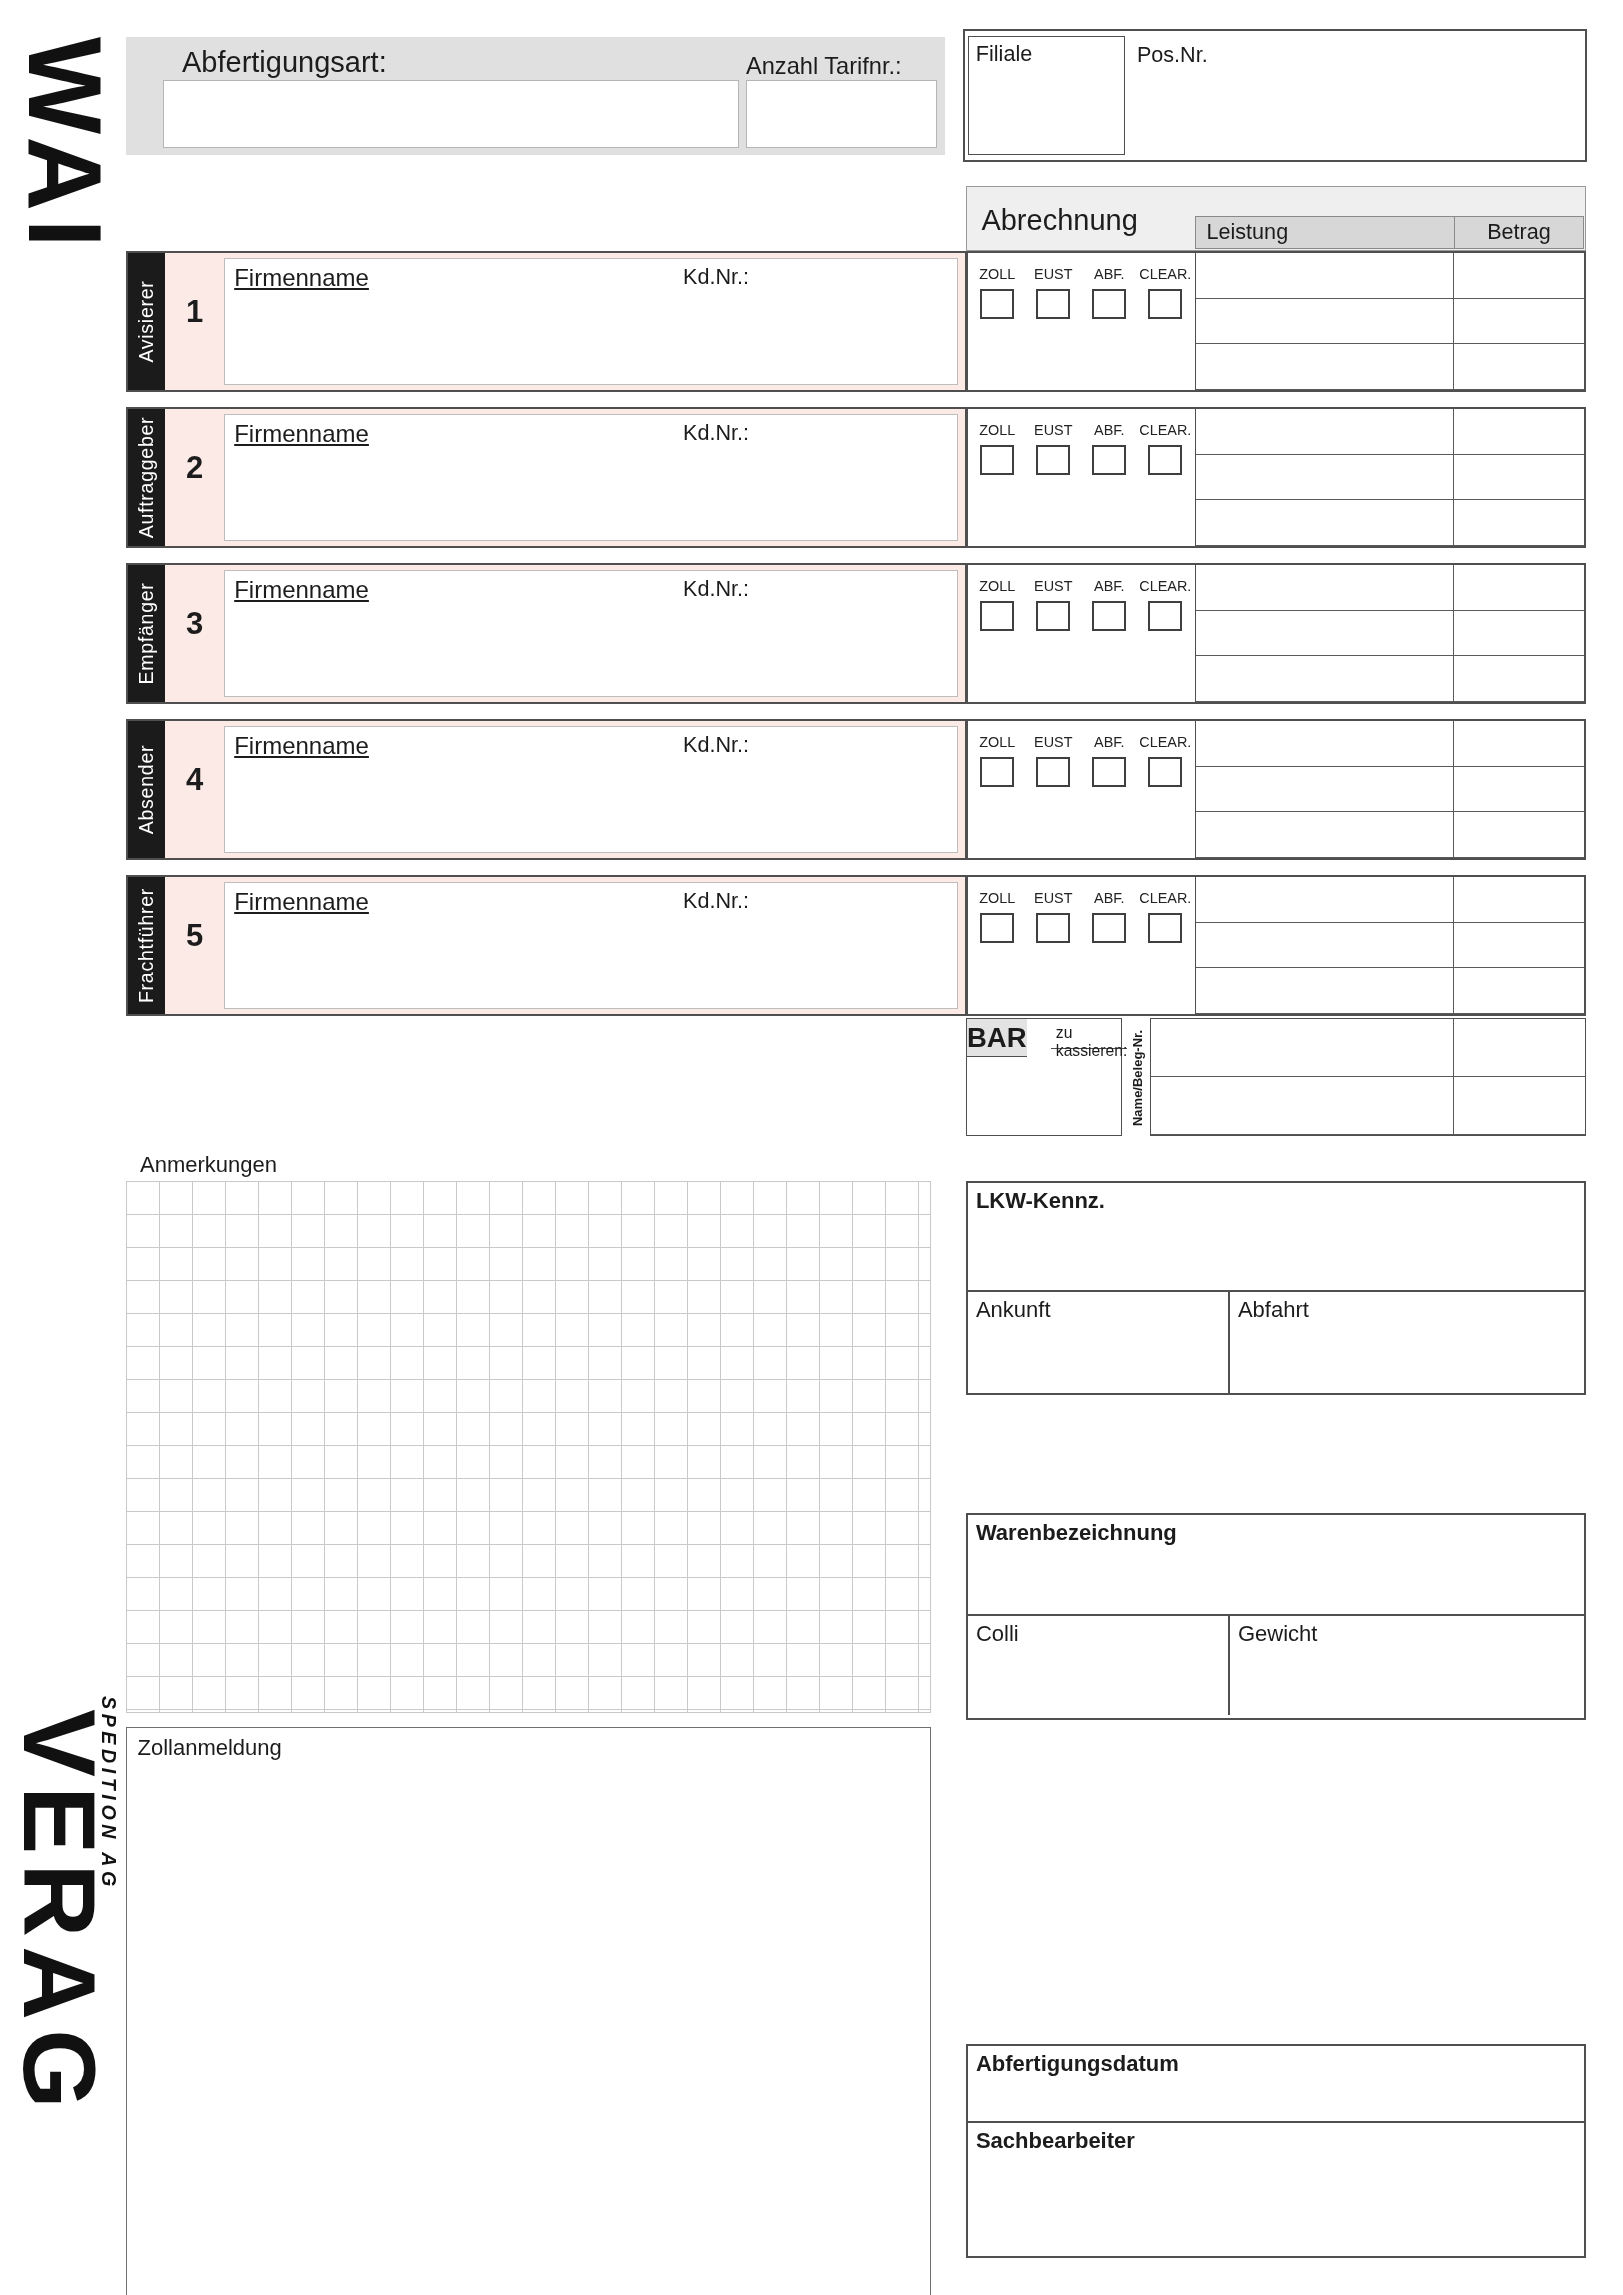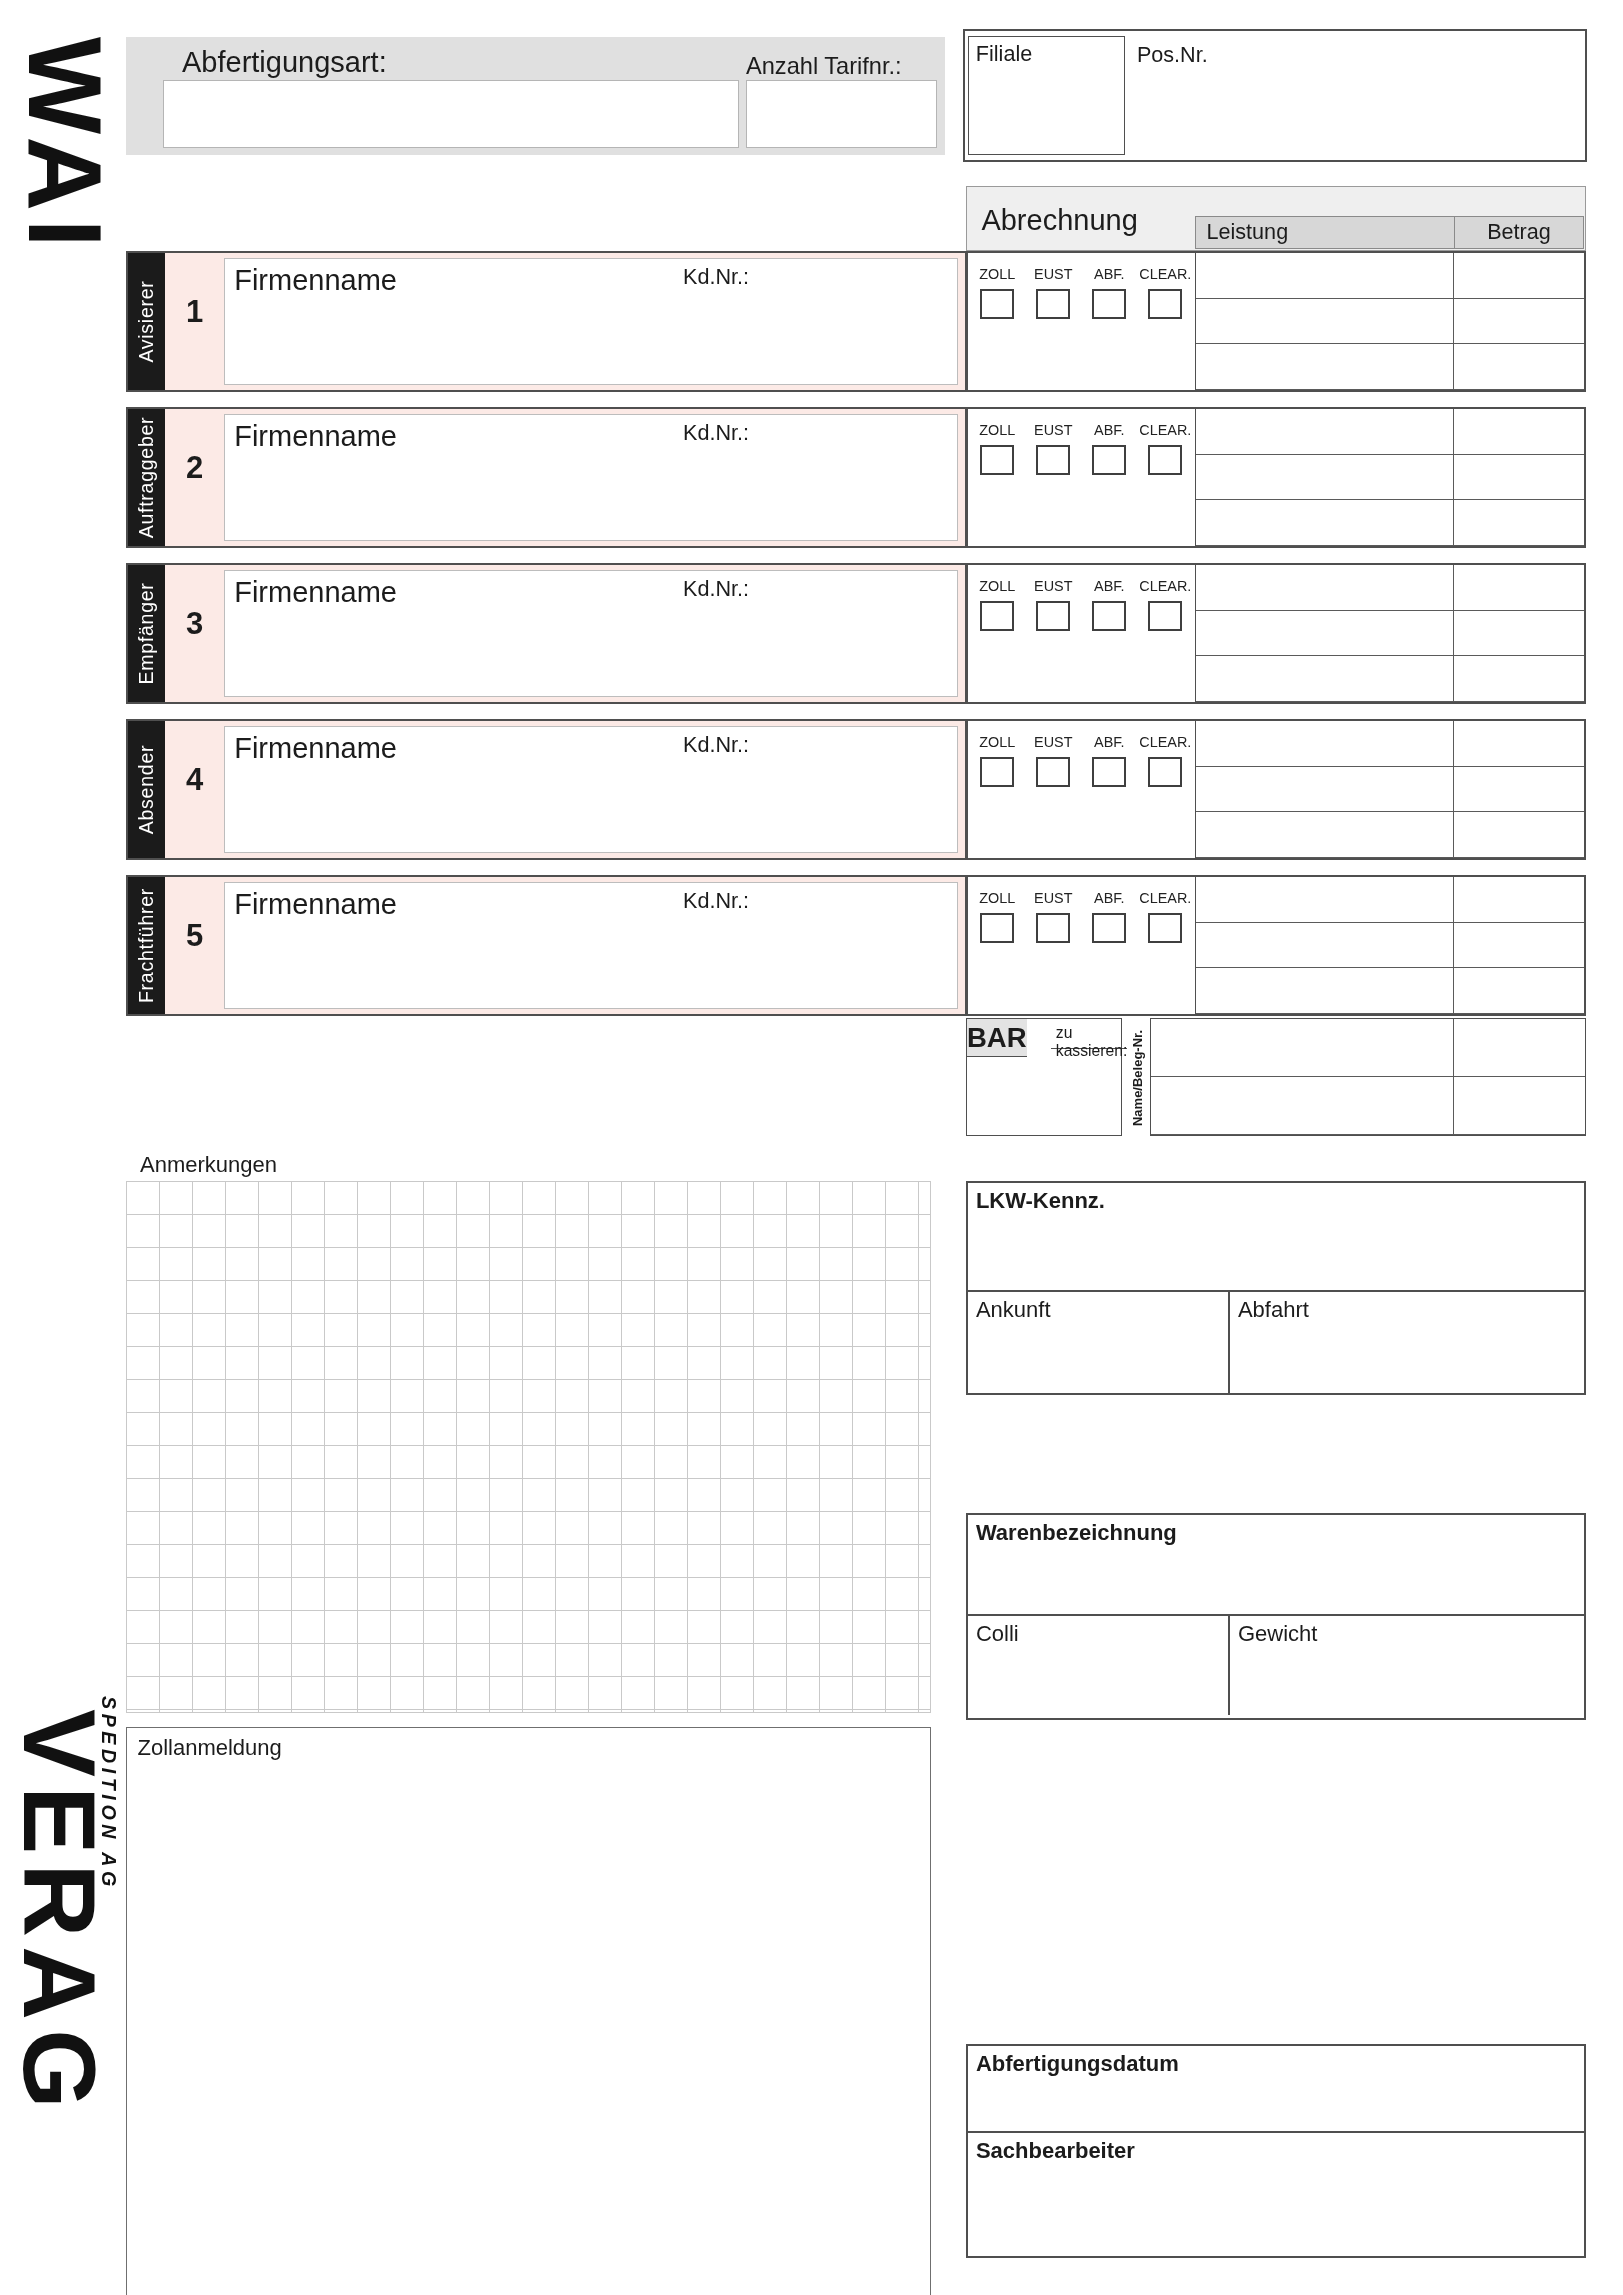--- a/index.html
+++ b/index.html
@@ -51,21 +51,21 @@
     background:#fceae6; border:2px solid #4f4f4f;
   }
   .role-strip { position:absolute; left:0; top:0; width:37px; height:100%; background:#1b1b1b; }
   .role-label {
     position:absolute; left:0; top:137px; width:137px; height:37px;
     transform-origin:top left; transform:rotate(-90deg);
     color:#fff; font-size:19.6px; text-align:center; line-height:37px; letter-spacing:0.7px;
   }
   .party-num { position:absolute; left:37px; top:41px; width:59px; text-align:center; font-size:31px; font-weight:bold; }
   .firm-box { position:absolute; left:96px; right:7.2px; top:5.2px; bottom:5.2px; background:#fff; border:1.3px solid #bdbdbd; }
-  .firm-label { position:absolute; left:9.2px; top:5.2px; font-size:29px; }
+  .firm-label { position:absolute; left:9.2px; top:5.2px; font-size:24px;text-decoration:underline; }
   .kdnr-label { position:absolute; left:458px; top:5.2px; font-size:21.6px; }
 
   .party-right { position:absolute; left:966px; width:620px; height:141px; border:2px solid #4f4f4f; display:flex; background:#fff; }
   .cb-zone { width:228px; border-right:1.3px solid #4f4f4f; padding-top:13px; }
   .cb-row { display:flex; padding-left:1.3px; }
   .cb-cell { width:56px; display:flex; justify-content:center; }
   .cb-label { font-size:14.4px; color:#222; }
   .cb-box { width:34px; height:30px; border:2px solid #3f3f3f; background:#fff; margin-top:6.5px; }
   .svc-table { flex:1; position:relative; display:flex; flex-direction:column; }
   .svc-row { flex:1; border-bottom:1.3px solid #5a5a5a; }
@@ -427,21 +427,21 @@
         <div class="field-label">Gewicht</div>
       </div>
     </div>
   </div>
 
   <div class="zoll-box">
     <div class="zoll-label">Zollanmeldung</div>
   </div>
 
   <div class="group" style="top:2044px;height:214px">
-    <div class="field" style="height:87px;border-bottom:2px solid #4f4f4f">
+    <div class="field" style="height:77px;border-bottom:2px solid #4f4f4f">
       <div class="field-label">Abfertigungsdatum</div>
     </div>
     <div class="field" style="height:121px">
       <div class="field-label">Sachbearbeiter</div>
     </div>
   </div>
 
 </div>
 
 

